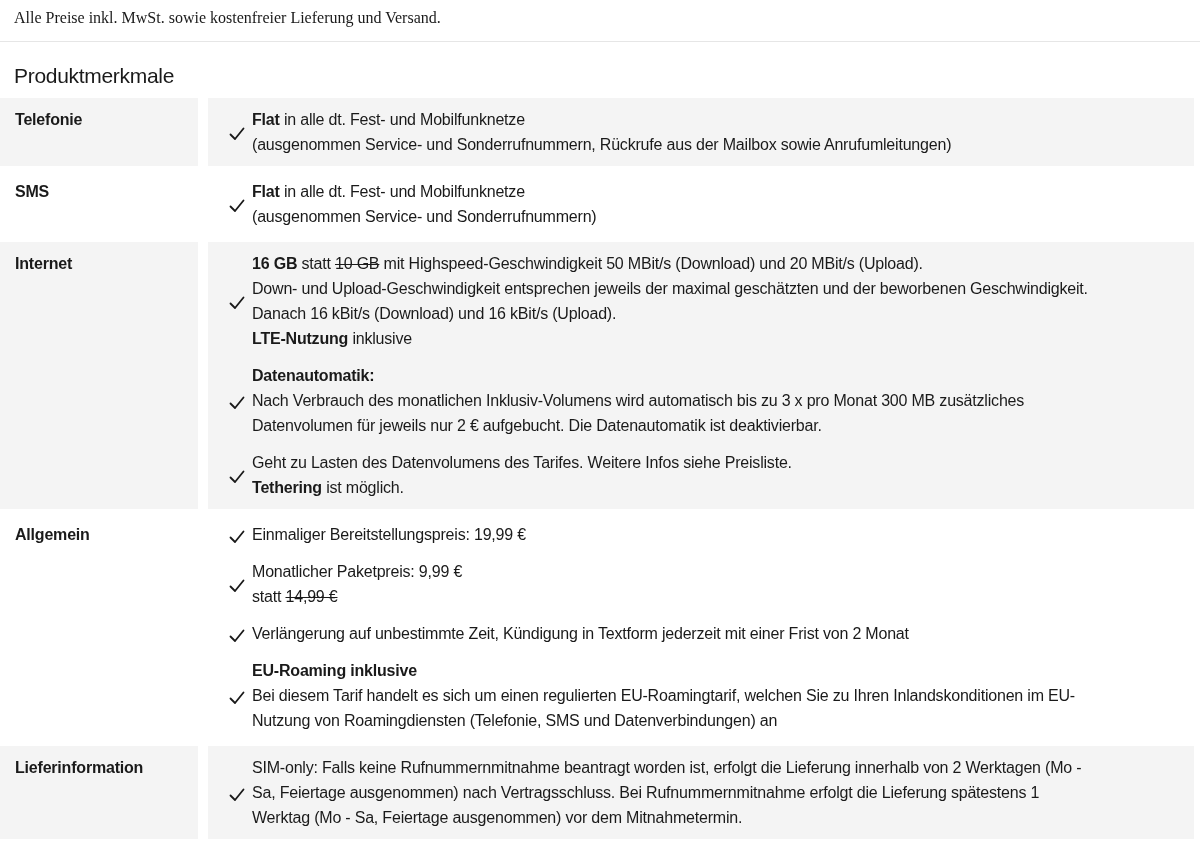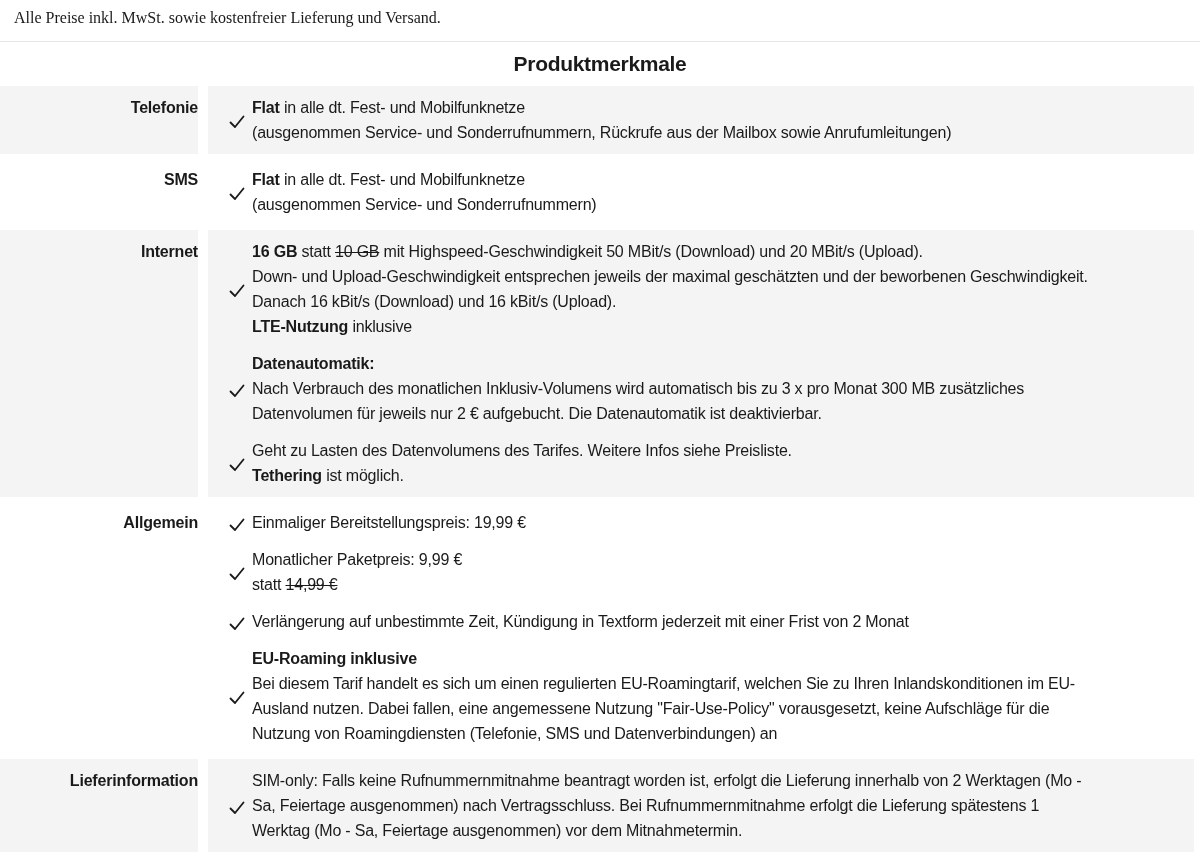--- a/index.html
+++ b/index.html
@@ -28,26 +28,25 @@
     letter-spacing:0;
     margin-bottom:15px;
     font-family:Liberation Serif, serif;
   }
   .divider{
     height:1px;
     background:var(--divider);
     width:100%;
   }
   h1.page-title{
-    margin:9px 14px 9px 14px;
+    margin:21px 14px 9px 14px;
     font-size:21px;
     line-height:26px;
-    font-weight:700;
+    font-weight:400;
     letter-spacing:-0.3px;
-    text-align:center;
   }
   .features{
     width:1194px;
   }
   .row{
     display:flex;
     align-items:stretch;
     margin-bottom:4px;
   }
   .row:nth-child(odd) .cell{
@@ -57,21 +56,20 @@
     padding:6px 0;
   }
   .label-cell{
     width:198px;
     flex:0 0 198px;
     margin-right:10px;
     padding-left:15px;
     padding-top:9px;
     font-weight:700;
     line-height:25px;
-    text-align:right;
   }
   .content-cell{
     flex:1 1 auto;
     padding-top:9px;
     padding-bottom:9px;
   }
   .item{
     display:flex;
     align-items:center;
     padding-left:21px;
@@ -214,21 +212,20 @@
           </div>
           <div class="item">
   <span class="check">
     <svg viewBox="0 0 16 16" fill="none" xmlns="http://www.w3.org/2000/svg">
       <path d="M1.5 8.5 L6 13 L14.5 2.5" stroke="currentColor" stroke-width="1.8" stroke-linecap="round" stroke-linejoin="round" fill="none"></path>
     </svg>
   </span>
 <div class="item-text">
               <div class="line"><span class="b">EU-Roaming inklusive</span></div>
               <div class="line"><span>Bei diesem Tarif handelt es sich um einen regulierten EU-Roamingtarif, welchen Sie zu Ihren Inlandskonditionen im EU-</span></div>
-              <div class="line"><span>Ausland nutzen. Dabei fallen, eine angemessene Nutzung "Fair-Use-Policy" vorausgesetzt, keine Aufschläge für die</span></div>
               <div class="line"><span>Nutzung von Roamingdiensten (Telefonie, SMS und Datenverbindungen) an</span></div>
             </div>
           </div>
         </div>
       </div>
       <div class="row">
         <div class="cell label-cell">Lieferinformation</div>
         <div class="cell content-cell">
           <div class="item">
   <span class="check">

